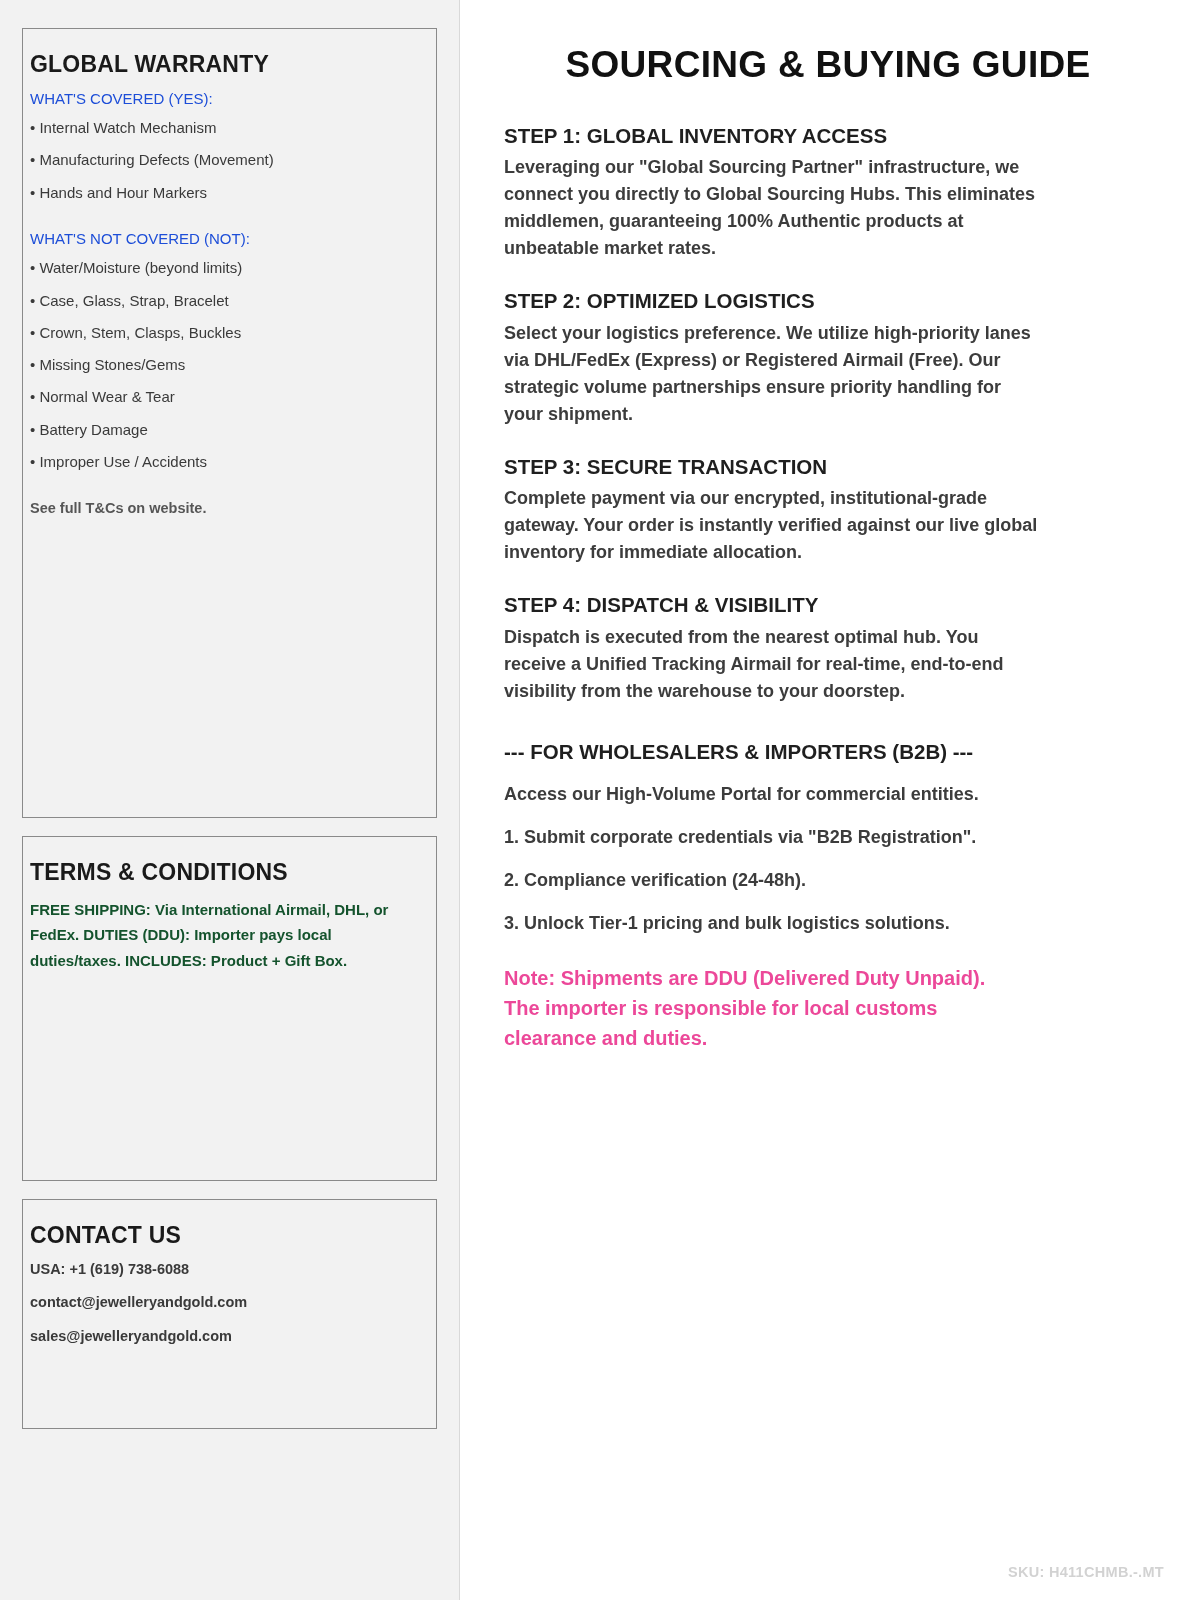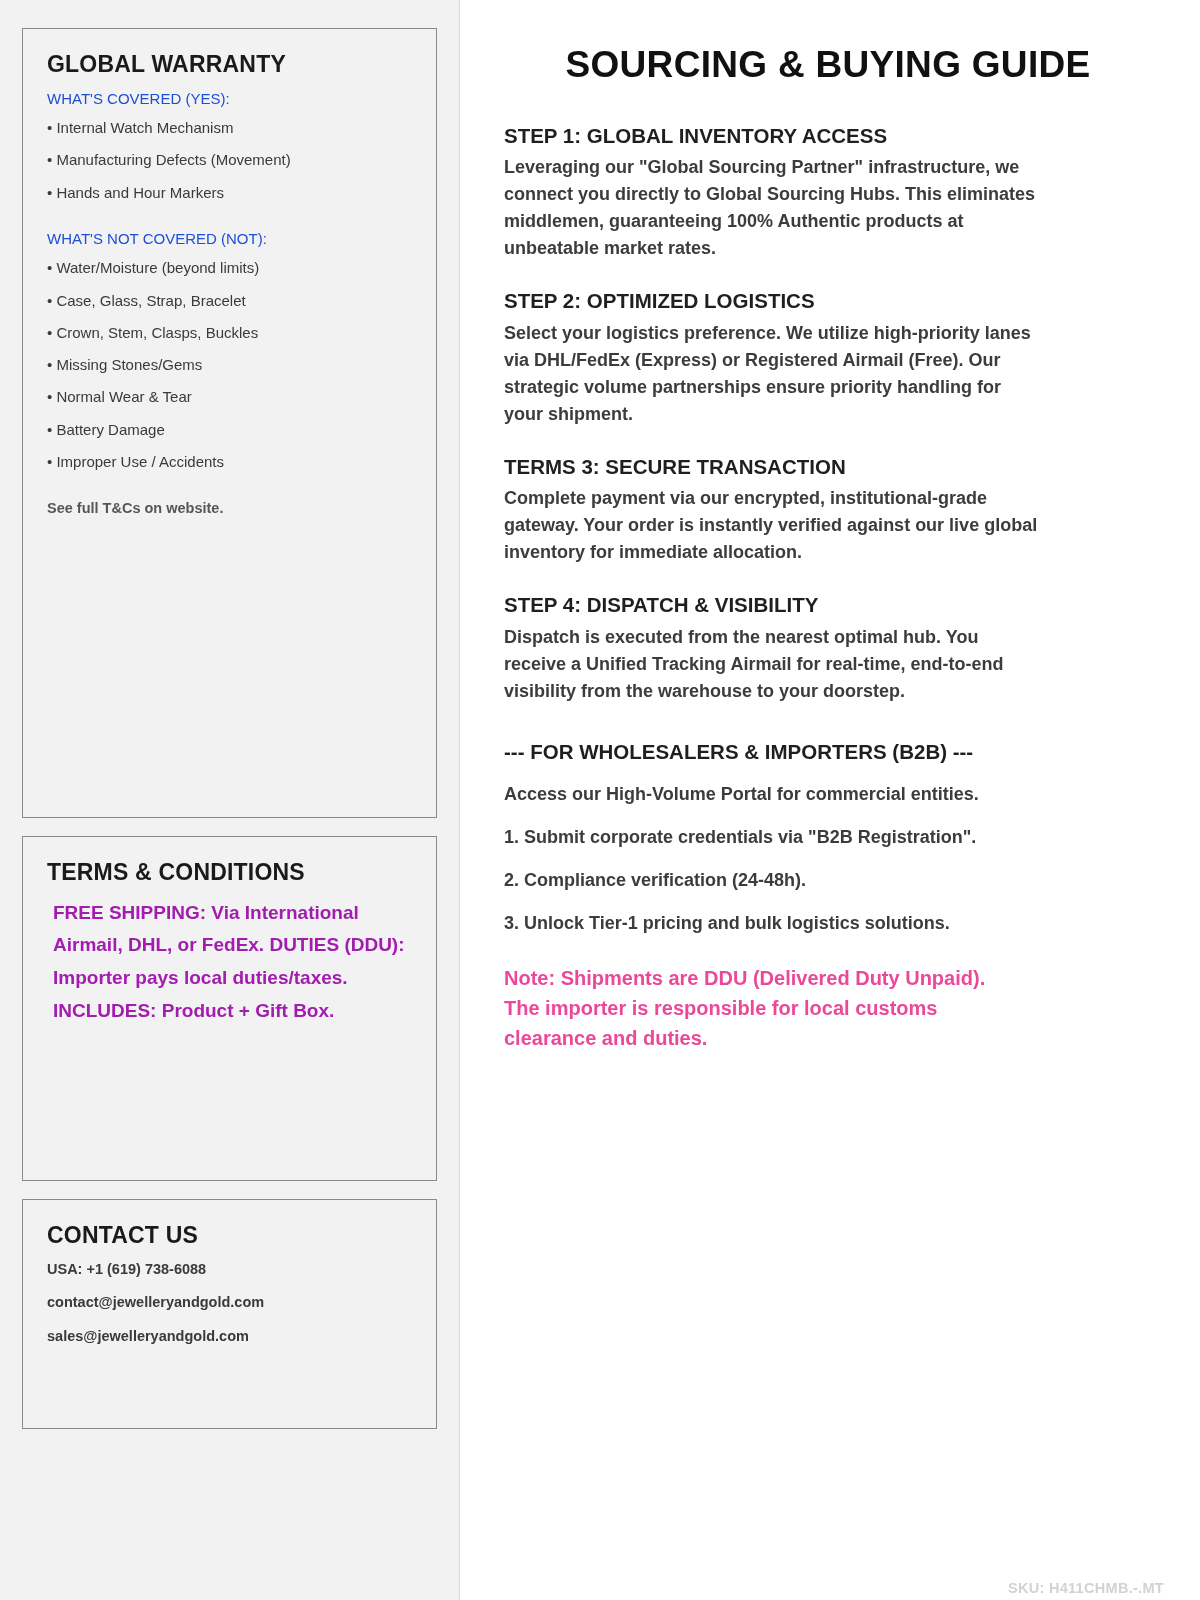--- a/index.html
+++ b/index.html
@@ -28,21 +28,21 @@
     box-sizing: border-box;
     padding: 28px 22px 20px 22px;
     display: flex;
     flex-direction: column;
     gap: 18px;
   }
   .panel {
     border: 1px solid #8a8a8a;
     background: #f2f2f2;
     box-sizing: border-box;
-    padding: 22px 20px 20px 24px;
+    padding: 22px 20px 20px 7px;
   }
   .panel-warranty { height: 790px; }
   .panel-terms { height: 345px; }
   .panel-contact { height: 230px; }
 
   .panel-title {
     font-size: 23px;
     font-weight: 700;
     letter-spacing: 0.2px;
     color: #1a1a1a;
@@ -65,25 +65,25 @@
     line-height: 1.35;
   }
   .note-line {
     font-size: 14.5px;
     font-weight: 700;
     color: #565656;
     margin-top: 26px;
     line-height: 1.4;
   }
   .body-text {
-    font-size: 19px;
-    font-weight: 700;
-    color: #a21caf;
+    font-size: 15px;
+    font-weight: 700;
+    color: #14532d;
     line-height: 1.72;
-    margin: 6px;
+    margin: 0;
   }
   .contact-line {
     font-size: 14.5px;
     font-weight: 700;
     color: #3a3a3a;
     margin: 0 0 14px 0;
     line-height: 1.35;
   }
   .contact-line:first-of-type { margin-top: 4px; }
 
@@ -138,21 +138,21 @@
     font-size: 20px;
     font-weight: 700;
     color: #ec4899;
     line-height: 1.5;
     margin: 26px 0 0 0;
     max-width: 520px;
   }
   .sku {
     position: absolute;
     right: 36px;
-    bottom: 4px;
+    bottom: 20px;
     font-size: 14.5px;
     font-weight: 700;
     color: #d2d2d2;
     letter-spacing: 0.3px;
   }
 </style>
 </head>
 <body>
 
 <div class="page">
@@ -199,21 +199,21 @@
       <h3 class="step-title">STEP 1: GLOBAL INVENTORY ACCESS</h3>
       <p class="step-body">Leveraging our "Global Sourcing Partner" infrastructure, we connect you directly to Global Sourcing Hubs. This eliminates middlemen, guaranteeing 100% Authentic products at unbeatable market rates.</p>
     </div>
 
     <div class="step">
       <h3 class="step-title">STEP 2: OPTIMIZED LOGISTICS</h3>
       <p class="step-body">Select your logistics preference. We utilize high-priority lanes via DHL/FedEx (Express) or Registered Airmail (Free). Our strategic volume partnerships ensure priority handling for your shipment.</p>
     </div>
 
     <div class="step">
-      <h3 class="step-title">TERMS 3: SECURE TRANSACTION</h3>
+      <h3 class="step-title">STEP 3: SECURE TRANSACTION</h3>
       <p class="step-body">Complete payment via our encrypted, institutional-grade gateway. Your order is instantly verified against our live global inventory for immediate allocation.</p>
     </div>
 
     <div class="step">
       <h3 class="step-title">STEP 4: DISPATCH &amp; VISIBILITY</h3>
       <p class="step-body">Dispatch is executed from the nearest optimal hub. You receive a Unified Tracking Airmail for real-time, end-to-end visibility from the warehouse to your doorstep.</p>
     </div>
 
     <h3 class="b2b-title">--- FOR WHOLESALERS &amp; IMPORTERS (B2B) ---</h3>
     <p class="b2b-line">Access our High-Volume Portal for commercial entities.</p>

